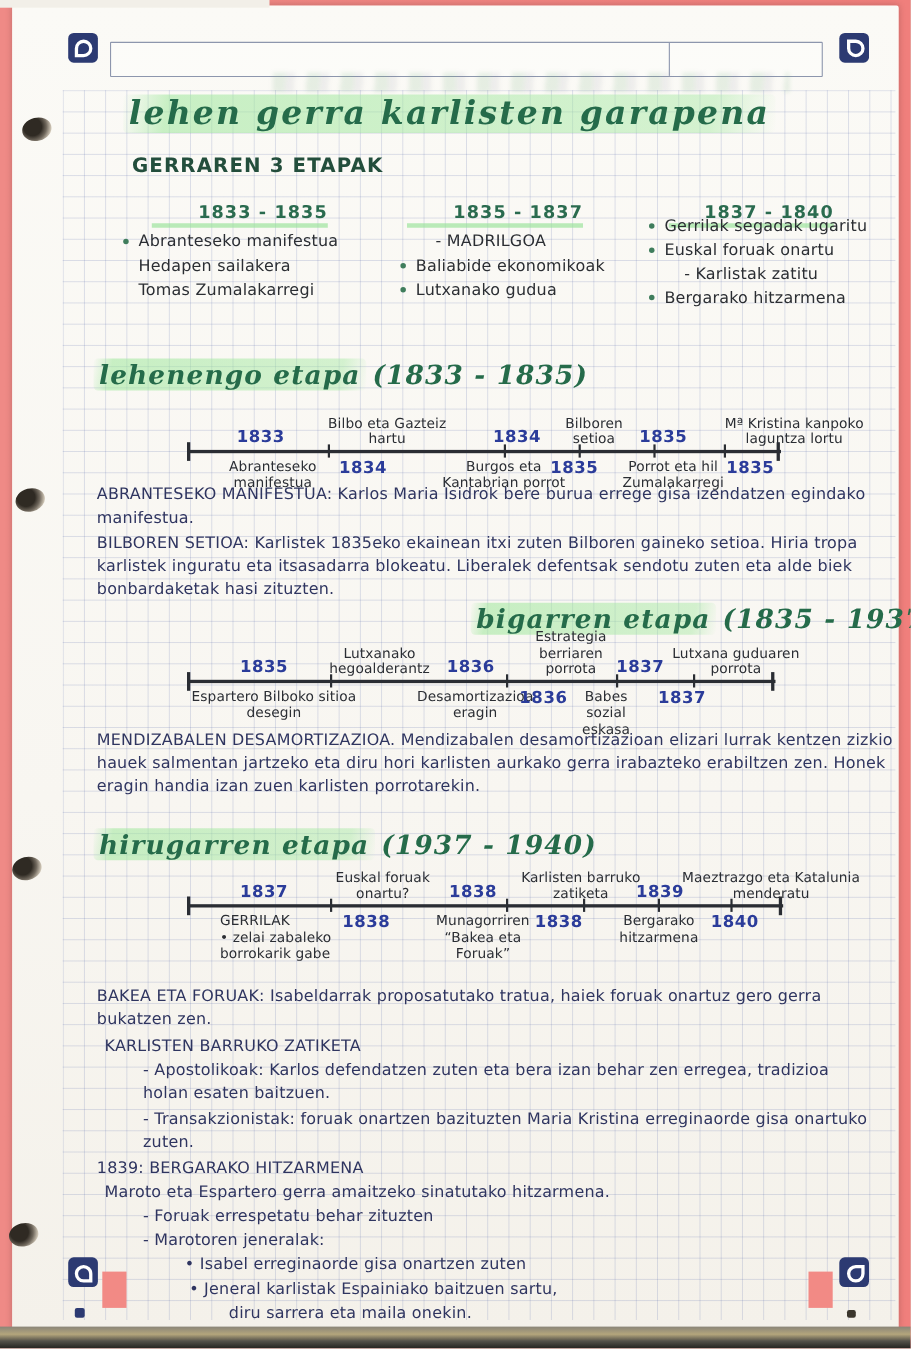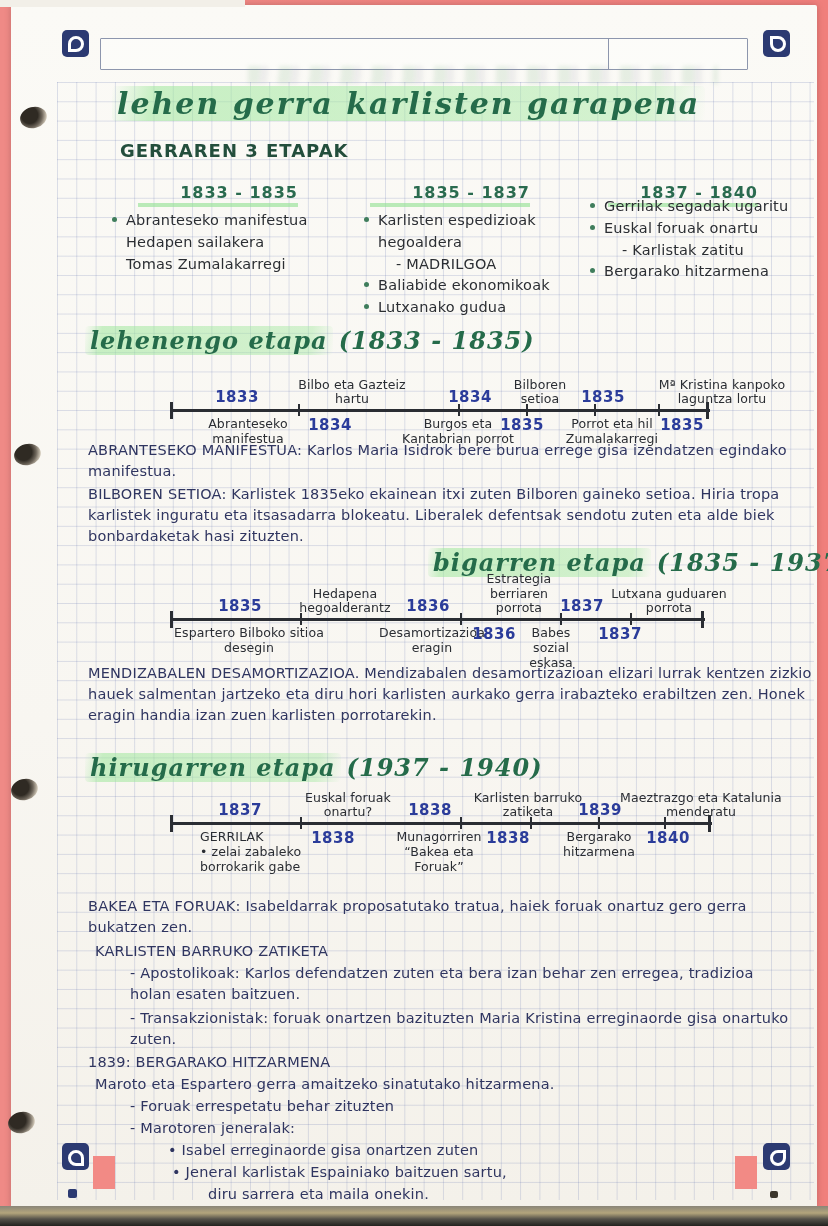--- a/index.html
+++ b/index.html
@@ -103,21 +103,20 @@
 
   <div class="period" style="left:138px;top:183px;width:160px;">1833 - 1835</div>
   <div class="colbody" style="left:110px;top:210px;width:240px;">
     <div class="ci"><span class="dot"></span><span>Abranteseko manifestua</span></div>
     <div class="ci nb"><span>Hedapen sailakera</span></div>
     <div class="ci nb"><span>Tomas Zumalakarregi</span></div>
   </div>
 
   <div class="period" style="left:370px;top:183px;width:160px;">1835 - 1837</div>
   <div class="colbody" style="left:362px;top:210px;width:235px;">
-    <div class="ci"><span class="dot"></span><span>Karlisten espedizioak hegoaldera</span></div>
     <div class="ci ind"><span>- MADRILGOA</span></div>
     <div class="ci"><span class="dot"></span><span>Baliabide ekonomikoak</span></div>
     <div class="ci"><span class="dot"></span><span>Lutxanako gudua</span></div>
   </div>
 
   <div class="period" style="left:608px;top:183px;width:150px;">1837 - 1840</div>
   <div class="colbody" style="left:588px;top:196px;width:215px;">
     <div class="ci"><span class="dot"></span><span>Gerrilak segadak ugaritu</span></div>
     <div class="ci"><span class="dot"></span><span>Euskal foruak onartu</span></div>
     <div class="ci ind"><span>- Karlistak zatitu</span></div>
@@ -160,21 +159,21 @@
 
   <div class="tl" style="left:170px;top:572px;width:535px;height:98px;">
     <div class="line" style="top:46px;"></div>
     <div class="endbar" style="left:0;top:39px;"></div>
     <div class="endbar" style="left:531px;top:39px;"></div>
     <div class="tick" style="left:130px;top:41px;"></div>
     <div class="tick" style="left:290px;top:41px;"></div>
     <div class="tick" style="left:390px;top:41px;"></div>
     <div class="tick" style="left:460px;top:41px;"></div>
     <div class="tlab yr" style="left:42px;bottom:54px;width:56px;">1835</div>
-    <div class="tlab" style="left:115px;bottom:54px;width:120px;">Hedapena hegoalderantz</div>
+    <div class="tlab" style="left:115px;bottom:54px;width:120px;">Lutxanako hegoalderantz</div>
     <div class="tlab yr" style="left:230px;bottom:54px;width:56px;">1836</div>
     <div class="tlab" style="left:303px;bottom:54px;width:92px;">Estrategia berriaren porrota</div>
     <div class="tlab yr" style="left:384px;bottom:54px;width:56px;">1837</div>
     <div class="tlab" style="left:428px;bottom:54px;width:142px;">Lutxana guduaren porrota</div>
     <div class="tlab" style="left:3px;top:54px;width:152px;">Espartero Bilboko sitioa desegin</div>
     <div class="tlab" style="left:197px;top:54px;width:130px;">Desamortizazioa eragin</div>
     <div class="tlab yr" style="left:296px;top:54px;width:56px;">1836</div>
     <div class="tlab" style="left:345px;top:54px;width:72px;">Babes sozial eskasa</div>
     <div class="tlab yr" style="left:422px;top:54px;width:56px;">1837</div>
   </div>

